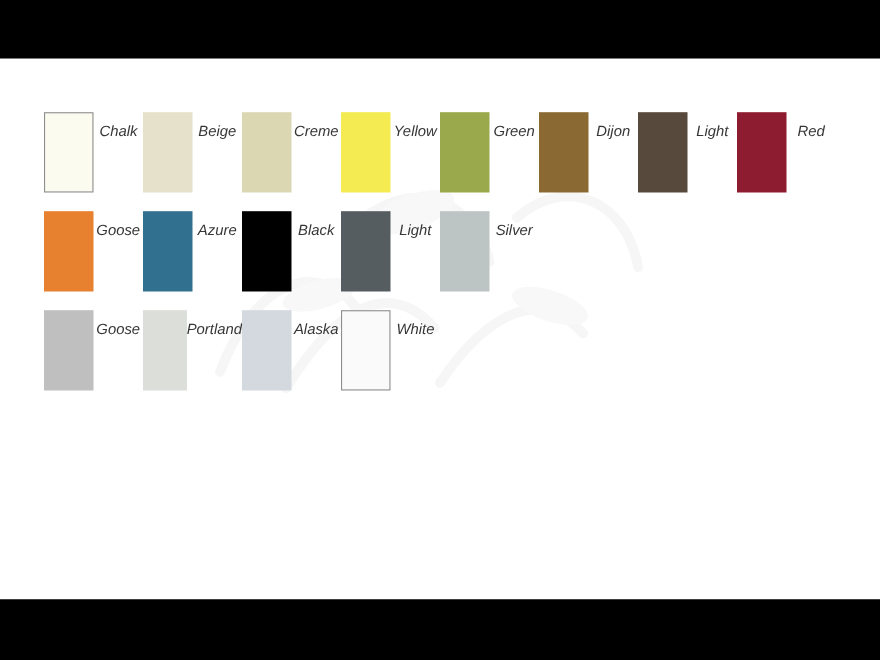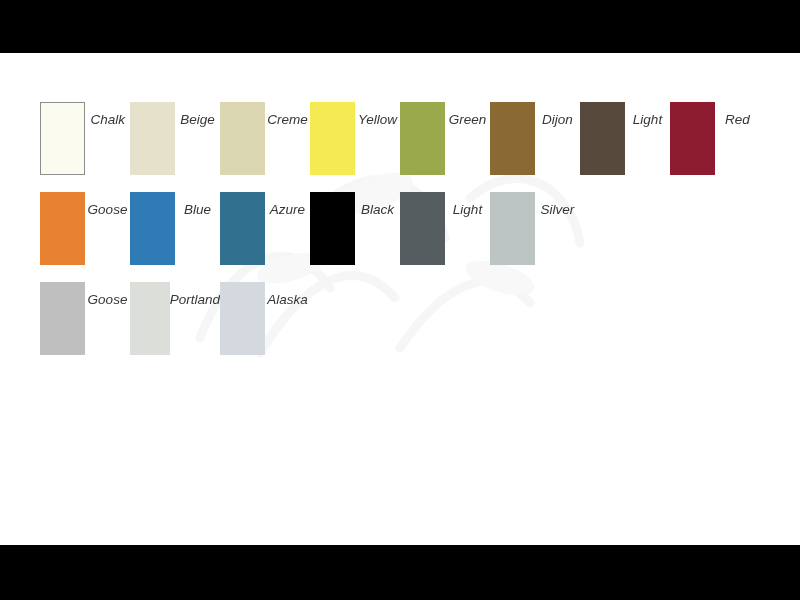--- a/index.html
+++ b/index.html
@@ -155,24 +155,20 @@
           <span class="swatch-label">Red</span>
         </div>
       </div>
 
       <div class="swatch-row">
         <div class="swatch-cell">
           <span class="swatch-chip" style="background: rgb(232, 129, 47);"></span>
           <span class="swatch-label">Goose</span>
         </div>
         <div class="swatch-cell">
-          <span class="swatch-chip" style="background: rgb(46, 123, 181);"></span>
-          <span class="swatch-label">Blue</span>
-        </div>
-        <div class="swatch-cell">
           <span class="swatch-chip" style="background: rgb(49, 112, 142);"></span>
           <span class="swatch-label">Azure</span>
         </div>
         <div class="swatch-cell">
           <span class="swatch-chip" style="background: rgb(0, 0, 0);"></span>
           <span class="swatch-label">Black</span>
         </div>
         <div class="swatch-cell">
           <span class="swatch-chip" style="background: rgb(85, 93, 97);"></span>
           <span class="swatch-label">Light</span>
@@ -189,19 +185,23 @@
           <span class="swatch-label">Goose</span>
         </div>
         <div class="swatch-cell">
           <span class="swatch-chip" style="background: rgb(220, 222, 218);"></span>
           <span class="swatch-label">Portland</span>
         </div>
         <div class="swatch-cell">
           <span class="swatch-chip" style="background: rgb(211, 217, 222);"></span>
           <span class="swatch-label">Alaska</span>
         </div>
+        <div class="swatch-cell">
+          <span class="swatch-chip bordered" style="background: rgb(250, 250, 250);"></span>
+          <span class="swatch-label">White</span>
+        </div>
       </div>
 
     </div>
   </div>
 
   <div class="letterbox bottom"></div>
 </div>
 
 </body></html>

